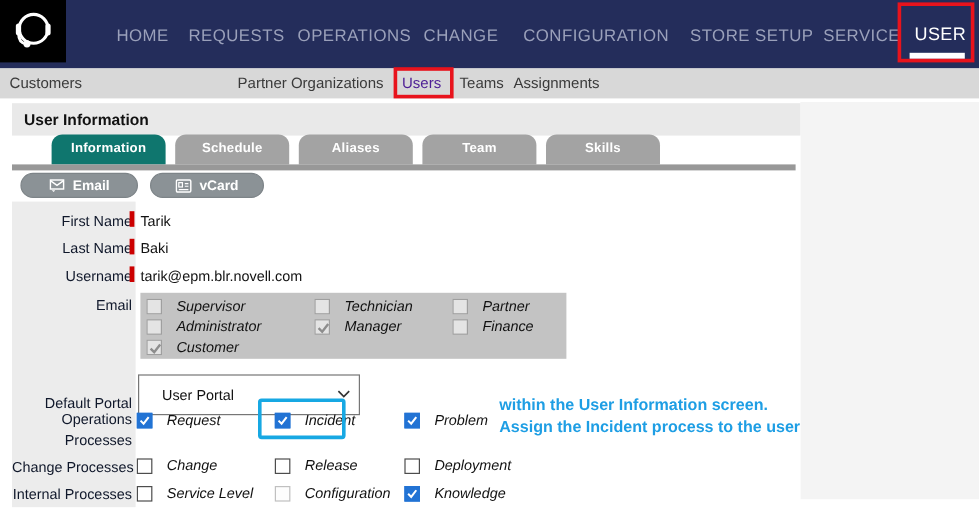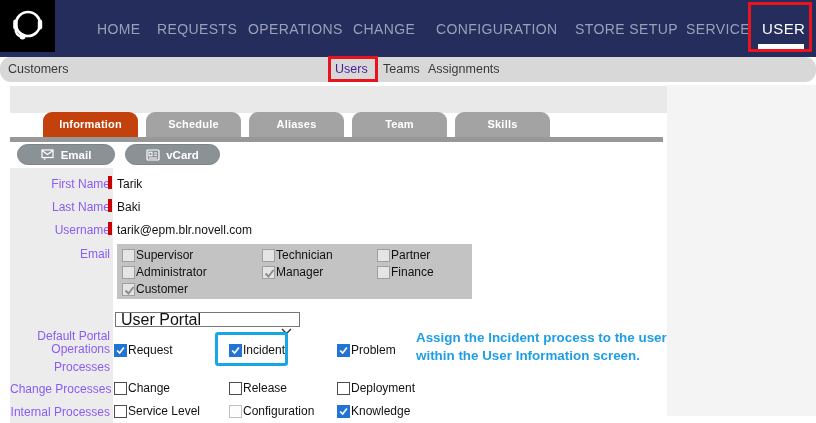--- a/index.html
+++ b/index.html
@@ -10,61 +10,61 @@
   
   .topnav{position:absolute;left:0;top:0;width:816px;height:57px;background:#242d5b;}
   .logo-box{position:absolute;left:0;top:0;width:55px;height:52px;background:#000;}
   .logo-box svg{position:absolute;left:7px;top:6px;}
   .nav-item{position:absolute;top:21px;color:#9aa0ba;font-size:14px;letter-spacing:.4px;cursor:pointer;white-space:nowrap;}
   .nav-item.active{color:#ffffff;font-size:15px;top:20px;}
   .user-underline{position:absolute;left:758px;top:44px;width:46px;height:5px;background:#ffffff;}
   .user-redbox{position:absolute;left:748px;top:2px;width:64px;height:50px;border:3px solid #e8131c;}
 
   
-  .subnav{position:absolute;left:0;top:57px;width:816px;height:25px;background:#d8d8d8;border-radius:11px;}
+  .subnav{position:absolute;left:0;top:57px;width:816px;height:25px;background:#d8d8d8;}
   .subnav-item{position:absolute;top:5px;color:#3a3a3a;font-size:12.5px;cursor:pointer;white-space:nowrap;}
   .subnav-item.active{color:#4c1d95;}
   .users-redbox{position:absolute;left:328px;top:56px;width:50px;height:26px;border:3px solid #e8131c;}
 
   
   .right-bg{position:absolute;left:667px;top:85px;width:149px;height:331px;background:#f4f4f4;}
   .panel{position:absolute;left:10px;top:86px;width:657px;height:337px;background:#ffffff;}
   .panel-titlebar{position:absolute;left:0;top:0;width:657px;height:27px;background:#e9e9e9;}
   .panel-title{position:absolute;left:10px;top:6px;font-size:13px;font-weight:bold;color:#111;}
 
   .tab{position:absolute;top:26px;height:25px;width:95px;border-radius:9px 9px 0 0;
        color:#fff;font-size:11px;font-weight:bold;text-align:center;line-height:25px;
        letter-spacing:.2px;cursor:pointer;background:#a3a3a3;}
-  .tab.active{background:#c2410c;}
+  .tab.active{background:#0f766e;}
   .tabbar{position:absolute;left:0;top:51px;width:653px;height:5px;background:#989898;}
 
   .pill-btn{position:absolute;top:58px;height:21px;border-radius:11px;background:#8b9296;
             border:1px solid #7d8488;color:#fff;font-size:11.5px;font-weight:bold;
             display:flex;align-items:center;justify-content:center;gap:6px;cursor:pointer;}
   .pill-btn svg{flex:0 0 auto;}
 
   .label-col{position:absolute;left:0;top:82px;width:103px;height:255px;background:#ececec;}
-  .flabel{position:absolute;left:0;width:100px;text-align:right;font-size:12px;color:#8b5cf6;white-space:nowrap;}
+  .flabel{position:absolute;left:0;width:100px;text-align:right;font-size:12px;color:#0f172a;white-space:nowrap;}
   .redbar{position:absolute;left:98px;width:4px;height:13px;background:#cc0000;}
   .fvalue{position:absolute;left:107px;font-size:12px;color:#111;white-space:nowrap;}
 
   .roles-box{position:absolute;left:107px;top:158px;width:355px;height:55px;background:#c3c3c3;}
   .role-item{position:absolute;display:flex;align-items:center;}
   .cb{width:13px;height:13px;display:inline-block;position:relative;flex:0 0 13px;}
   .cb svg{position:absolute;left:0;top:0;}
   .cb.gray{background:#e4e4e4;border:1px solid #9f9f9f;}
   .cb.blue{background:#2273d4;border:1px solid #2273d4;}
   .cb.white{background:#fff;border:1px solid #4d4d4d;}
   .cb.white-dim{background:#fdfdfd;border:1px solid #c0c0c0;}
-  .cbl{font-size:12px;color:#111;margin-left:1px;white-space:nowrap;}
+  .cbl{font-size:12px;color:#111;margin-left:12px;white-space:nowrap;font-style:italic;}
 
   .proc-item{position:absolute;display:flex;align-items:center;}
-  .select-box{position:absolute;left:105px;top:226px;width:185px;height:15px;background:#fff;
-              border:1px solid #767676;font-size:16px;color:#111;display:flex;align-items:center;
-              padding-left:5px;cursor:pointer;}
+  .select-box{position:absolute;left:105px;top:226px;width:185px;height:34px;background:#fff;
+              border:1px solid #767676;font-size:12px;color:#111;display:flex;align-items:center;
+              padding-left:19px;cursor:pointer;}
   .select-box .chev{position:absolute;right:7px;top:8px;}
 
   .incident-highlight{position:absolute;left:205px;top:246px;width:73px;height:34px;
                       border:3px solid #17a8e3;border-radius:3px;}
 
   .annotation{position:absolute;left:416px;top:329px;width:300px;font-size:13.4px;font-weight:bold;
               color:#1e9ee4;line-height:17.5px;}
 </style>
 </head>
 <body>
@@ -90,30 +90,32 @@
     <span class="nav-item" style="left:436px">CONFIGURATION</span>
     <span class="nav-item" style="left:575px">STORE SETUP</span>
     <span class="nav-item" style="left:686px">SERVICE</span>
     <span class="nav-item active" style="left:762px">USER</span>
     <div class="user-underline"></div>
     <div class="user-redbox"></div>
   </div>
 
   <div class="subnav">
     <span class="subnav-item" style="left:8px">Customers</span>
+    <span class="subnav-item" style="left:198px">Partner Organizations</span>
     <span class="subnav-item active" style="left:335px">Users</span>
     <span class="subnav-item" style="left:383px">Teams</span>
     <span class="subnav-item" style="left:428px">Assignments</span>
   </div>
   <div class="users-redbox"></div>
 
   <div class="right-bg"></div>
 
   <div class="panel">
     <div class="panel-titlebar"></div>
+    <div class="panel-title">User Information</div>
 
     <div class="tab active" style="left:33px">Information</div>
     <div class="tab" style="left:239px">Aliases</div>
     <div class="tab" style="left:136px">Schedule</div>
     <div class="tab" style="left:342px">Team</div>
     <div class="tab" style="left:445px">Skills</div>
     <div class="tabbar"></div>
 
     <div class="pill-btn" style="left:7px;width:98px">
       <span style="display:flex">
@@ -257,17 +259,17 @@
       <span class="cb blue">
         <span><svg width="11" height="11" viewBox="0 0 13 13">
               <path d="M2.5 6.5 L5.5 9.5 L10.5 3" stroke="#fff" stroke-width="2" fill="none"></path>
             </svg></span>
       </span>
       <span class="cbl">Knowledge</span>
     </div>
   </div>
 
   <div class="annotation">
+    <div>within the User Information screen.</div>
     <div>Assign the Incident process to the user</div>
-    <div>within the User Information screen.</div>
   </div>
 
 </div>
 
 </body></html>

